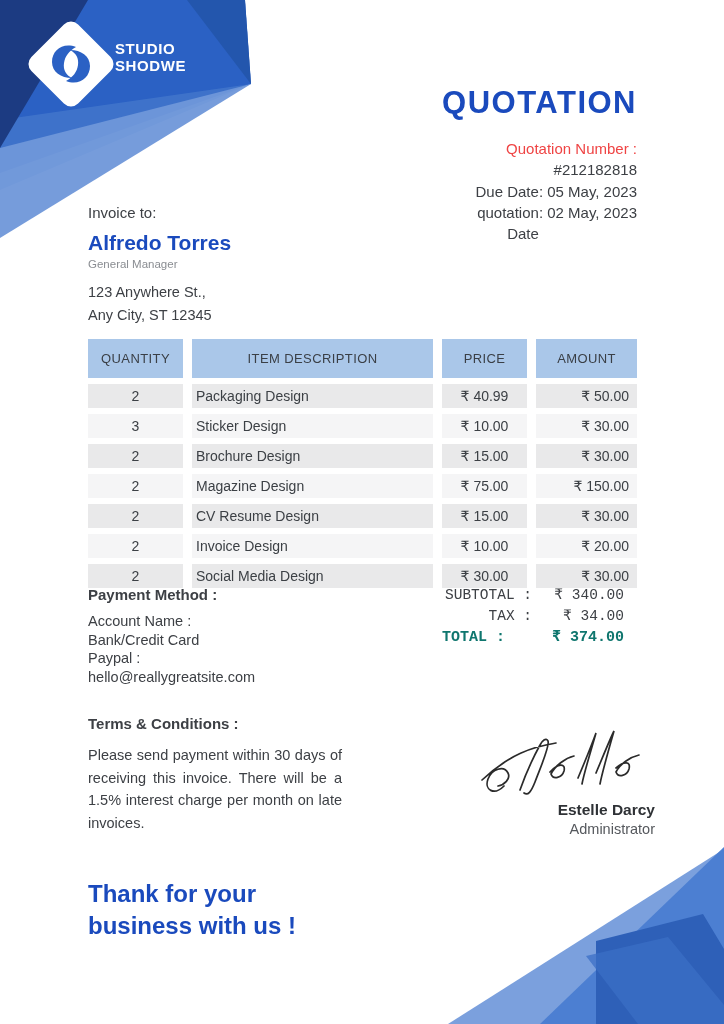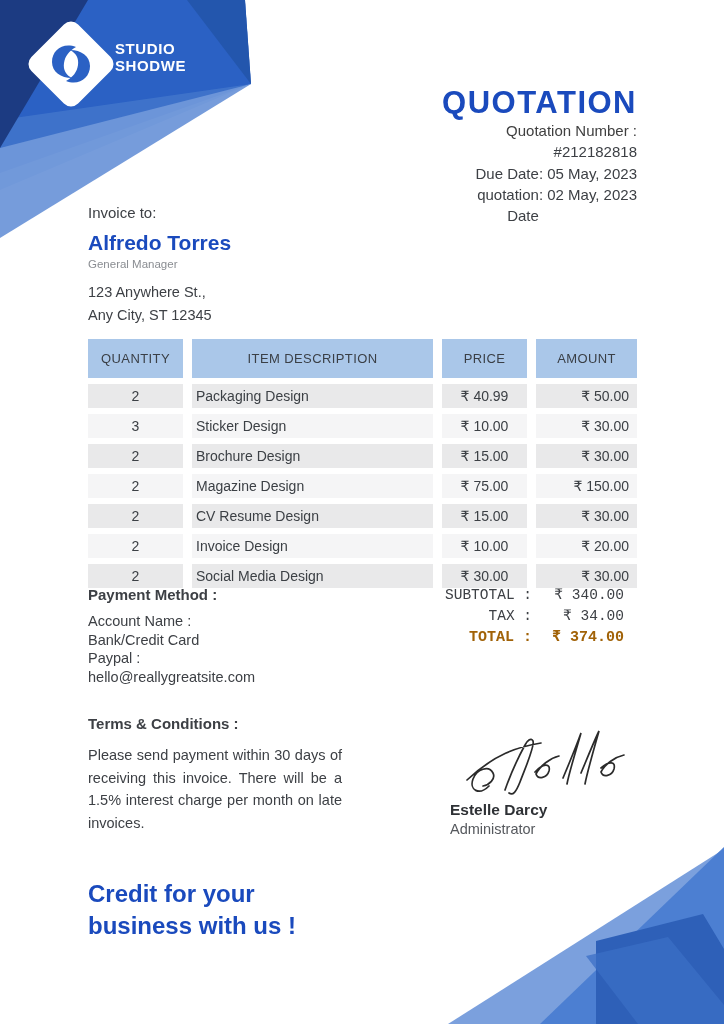--- a/index.html
+++ b/index.html
@@ -17,21 +17,21 @@
   .deco-bottom{left:0;bottom:0;}
 
   
   .brand-text{left:115px;top:40px;color:#ffffff;font-weight:bold;
     font-size:15px;line-height:17px;letter-spacing:0.6px;}
 
   
   .header-right{right:87px;top:86px;text-align:right;width:280px;}
   .doc-title{margin:0;font-size:31px;font-weight:bold;color:#1a4abd;
     letter-spacing:1.5px;line-height:34px;}
-  .qnum-label{font-size:15px;line-height:21px;color:#404040;}
+  .qnum-label{margin-top:18px;font-size:15px;line-height:21px;color:#ef4444;}
   .qnum{font-size:15px;line-height:21px;color:#3d4045;}
   .meta{margin-top:1px;display:inline-block;width:176px;text-align:right;}
   .meta-row{display:flex;}
   .meta-label{width:88px;font-size:15px;line-height:21px;}
   .meta-value{flex:1;font-size:15px;line-height:21px;white-space:nowrap;}
 
   
   .invoice-block{left:88px;top:204px;}
   .invoice-to{font-size:15px;line-height:18px;}
   .client-name{margin-top:9px;font-size:21px;font-weight:bold;color:#1a4abd;line-height:24px;}
@@ -53,29 +53,29 @@
   
   .payment{left:88px;top:585px;}
   .payment-title{font-size:15px;font-weight:bold;line-height:20px;}
   .payment-lines{margin-top:7px;font-size:14.5px;line-height:18.5px;}
 
   
   .totals{right:100px;top:585px;}
   .totals-row{display:flex;justify-content:flex-end;font-size:14.5px;line-height:21px;font-family:Liberation Mono, monospace;}
   .totals-label{min-width:100px;text-align:right;}
   .totals-value{width:92px;text-align:right;}
-  .totals-row.total{font-weight:bold;font-size:15px;color:#a16207;}
+  .totals-row.total{font-weight:bold;font-size:15px;color:#0f766e;gap:27px;}
 
   
   .terms{left:88px;top:714px;width:254px;}
   .terms-title{font-size:15px;font-weight:bold;line-height:20px;}
   .terms-body{margin-top:10px;font-size:14.5px;line-height:22.5px;text-align:justify;}
 
   
-  .signature{right:84px;top:728px;width:190px;text-align:left;}
+  .signature{right:69px;top:728px;width:190px;text-align:right;}
   .sig-name{font-size:15.5px;font-weight:bold;color:#2e3135;line-height:19px;margin-top:-6px;}
   .sig-role{font-size:14.5px;color:#55585d;line-height:21px;}
 
   
   .thanks{left:88px;top:878px;font-size:24px;font-weight:bold;color:#1a4abd;line-height:32px;}
 </style>
 </head>
 <body>
 
 <svg class="abs deco-top" width="724" height="240" viewBox="0 0 724 240">
@@ -198,21 +198,21 @@
              M80 44 C 88 35 96 35 94 43 C 92 50 83 52 81 46 C 85 38 95 30 104 28
              M108 50 C 116 31 122 16 126 5 C 120 26 114 45 112 56
              M126 45 C 134 26 140 11 144 3 C 138 24 132 45 130 56
              M146 40 C 154 33 161 33 159 41 C 157 48 148 50 146 44 C 150 36 160 29 169 27" stroke="#2b2b2b" fill="none" stroke-width="1.7" stroke-linecap="round"></path>
   </svg>
   <div class="sig-name">Estelle Darcy</div>
   <div class="sig-role">Administrator</div>
 </div>
 
 <div class="abs thanks">
-  <div>Credit for your</div>
+  <div>Thank for your</div>
   <div>business with us !</div>
 </div>
 
 <svg class="abs deco-bottom" width="724" height="215" viewBox="0 0 724 215">
   <polygon points="724,40 724,215 448,215" fill="#7ba0dd"></polygon>
   <polygon points="724,38 724,215 540,215" fill="#4a7ed1" opacity="0.96"></polygon>
   <polygon points="596,132 703,105 724,140 724,215 596,215" fill="#2e60b8"></polygon>
   <polygon points="586,147 668,128 724,196 724,215 638,215" fill="#3b6fc6" opacity="0.75"></polygon>
 </svg>
 

